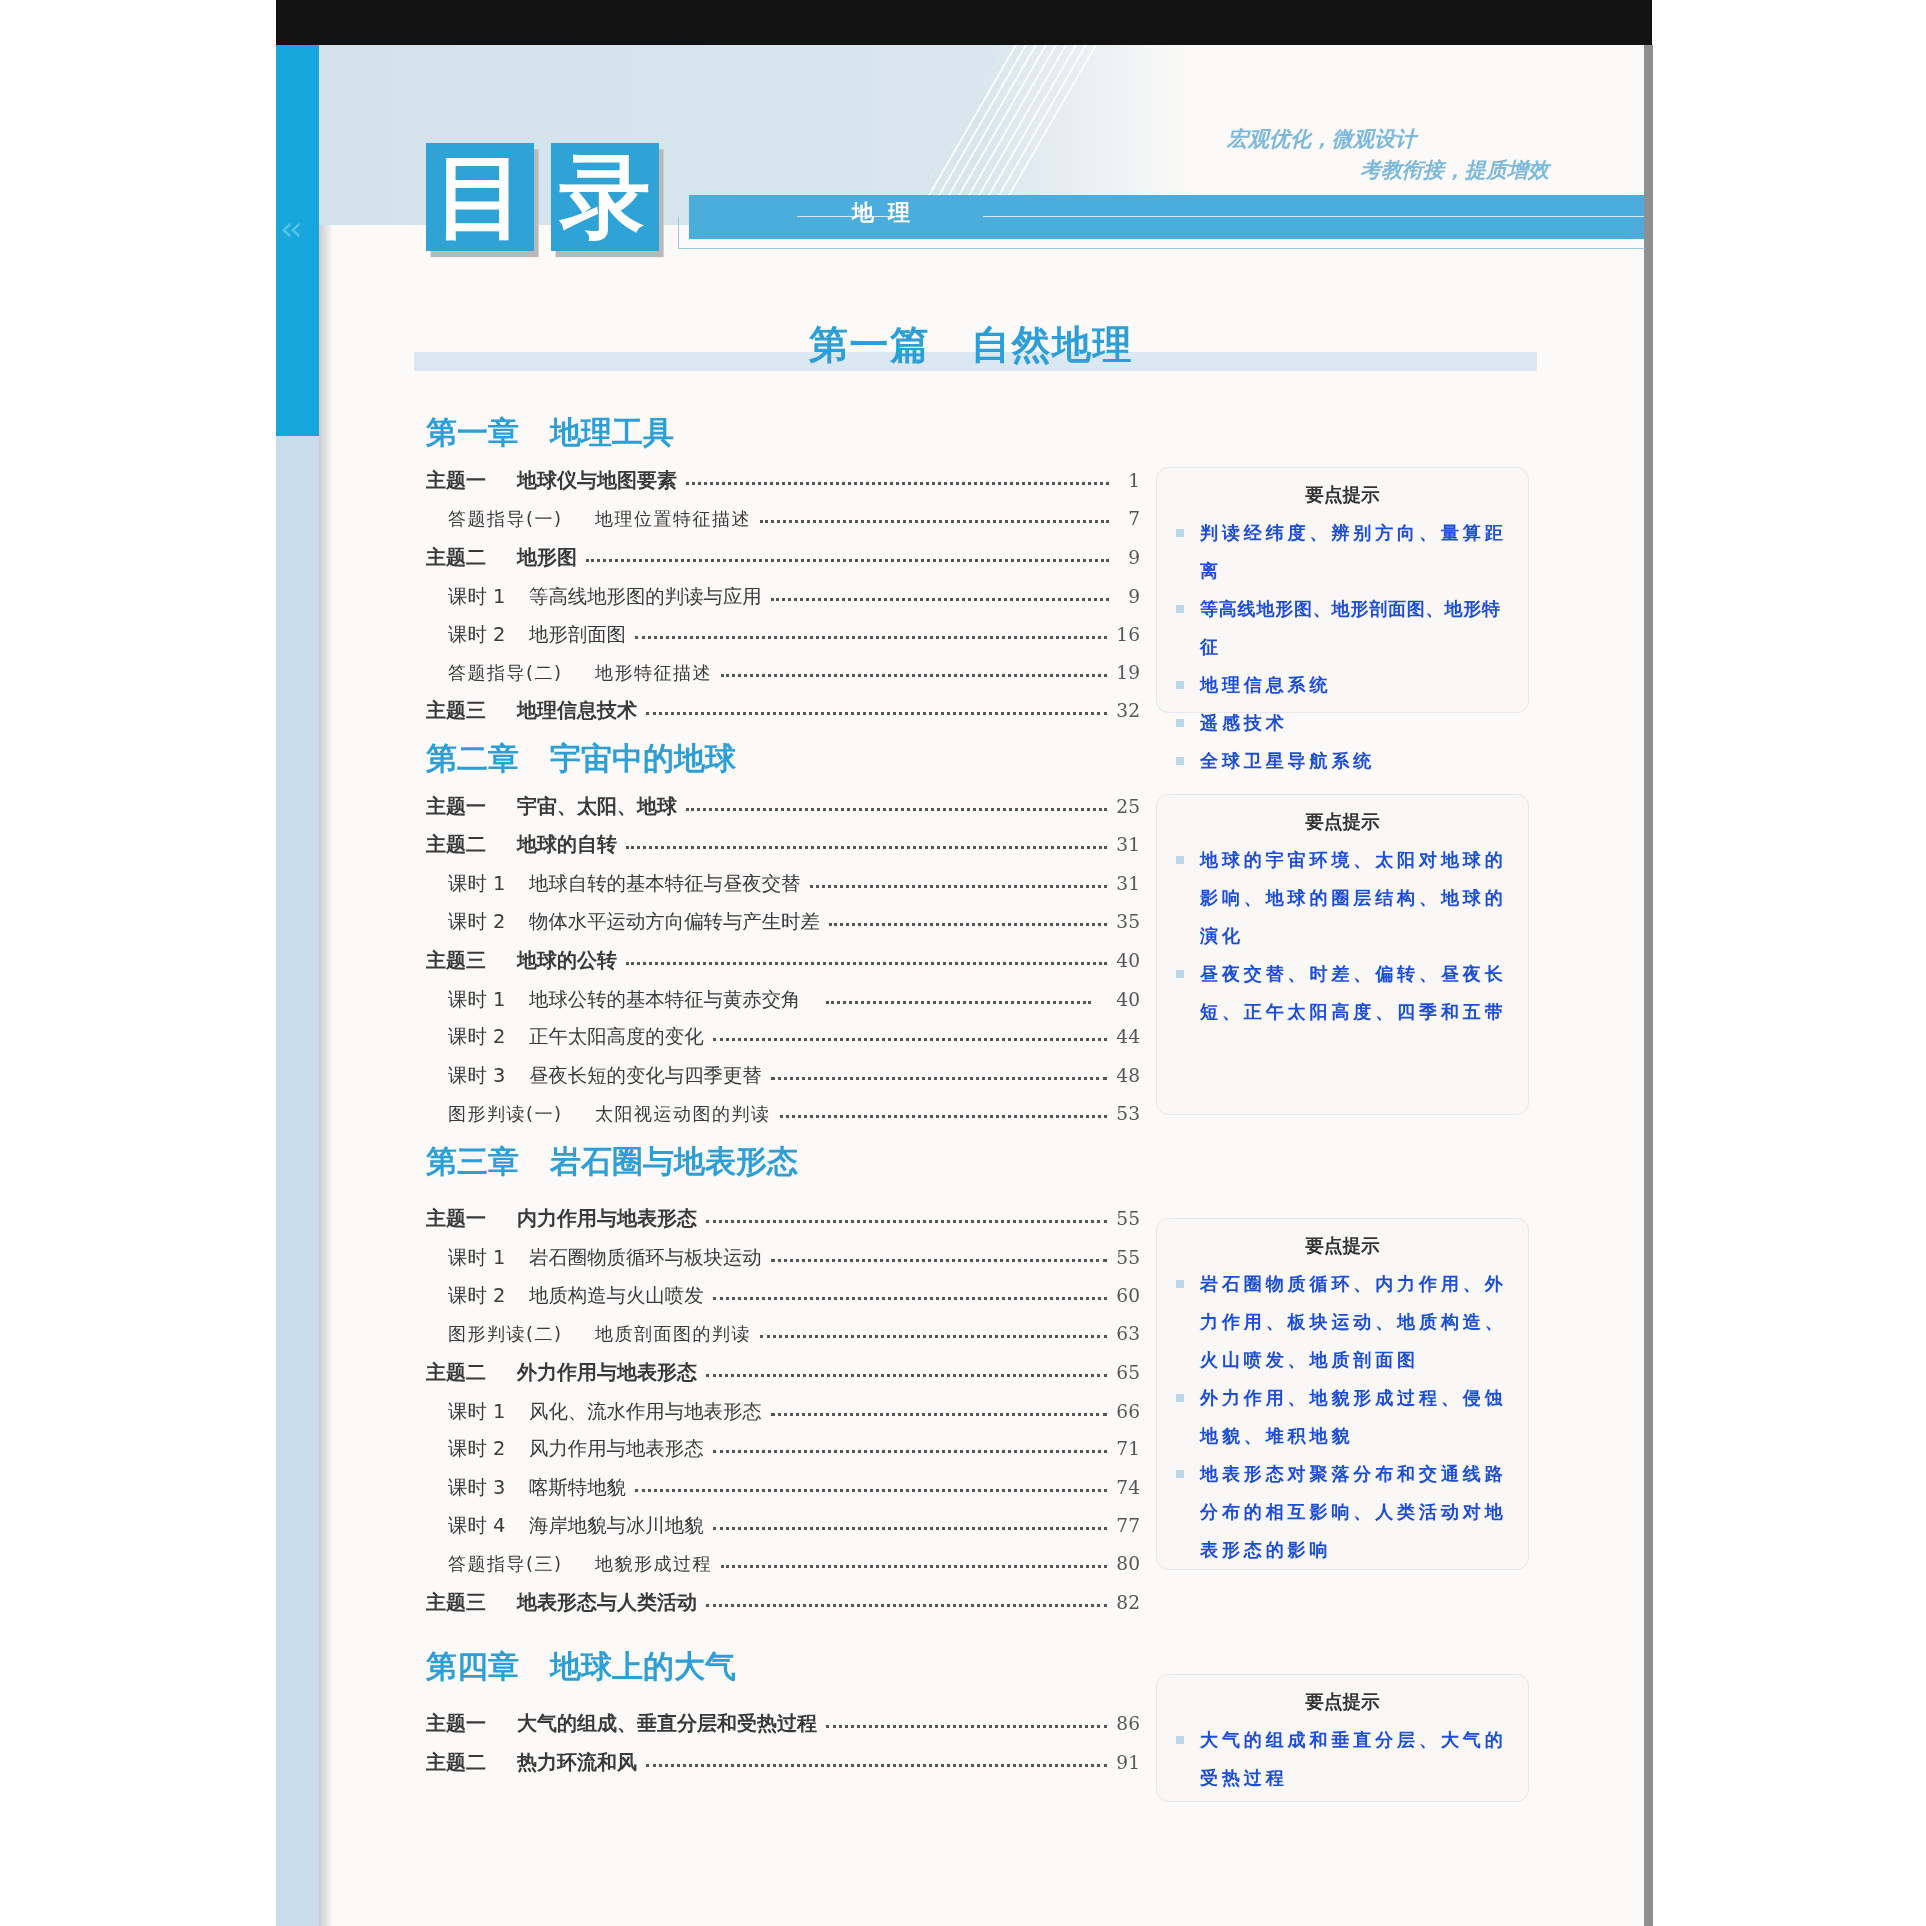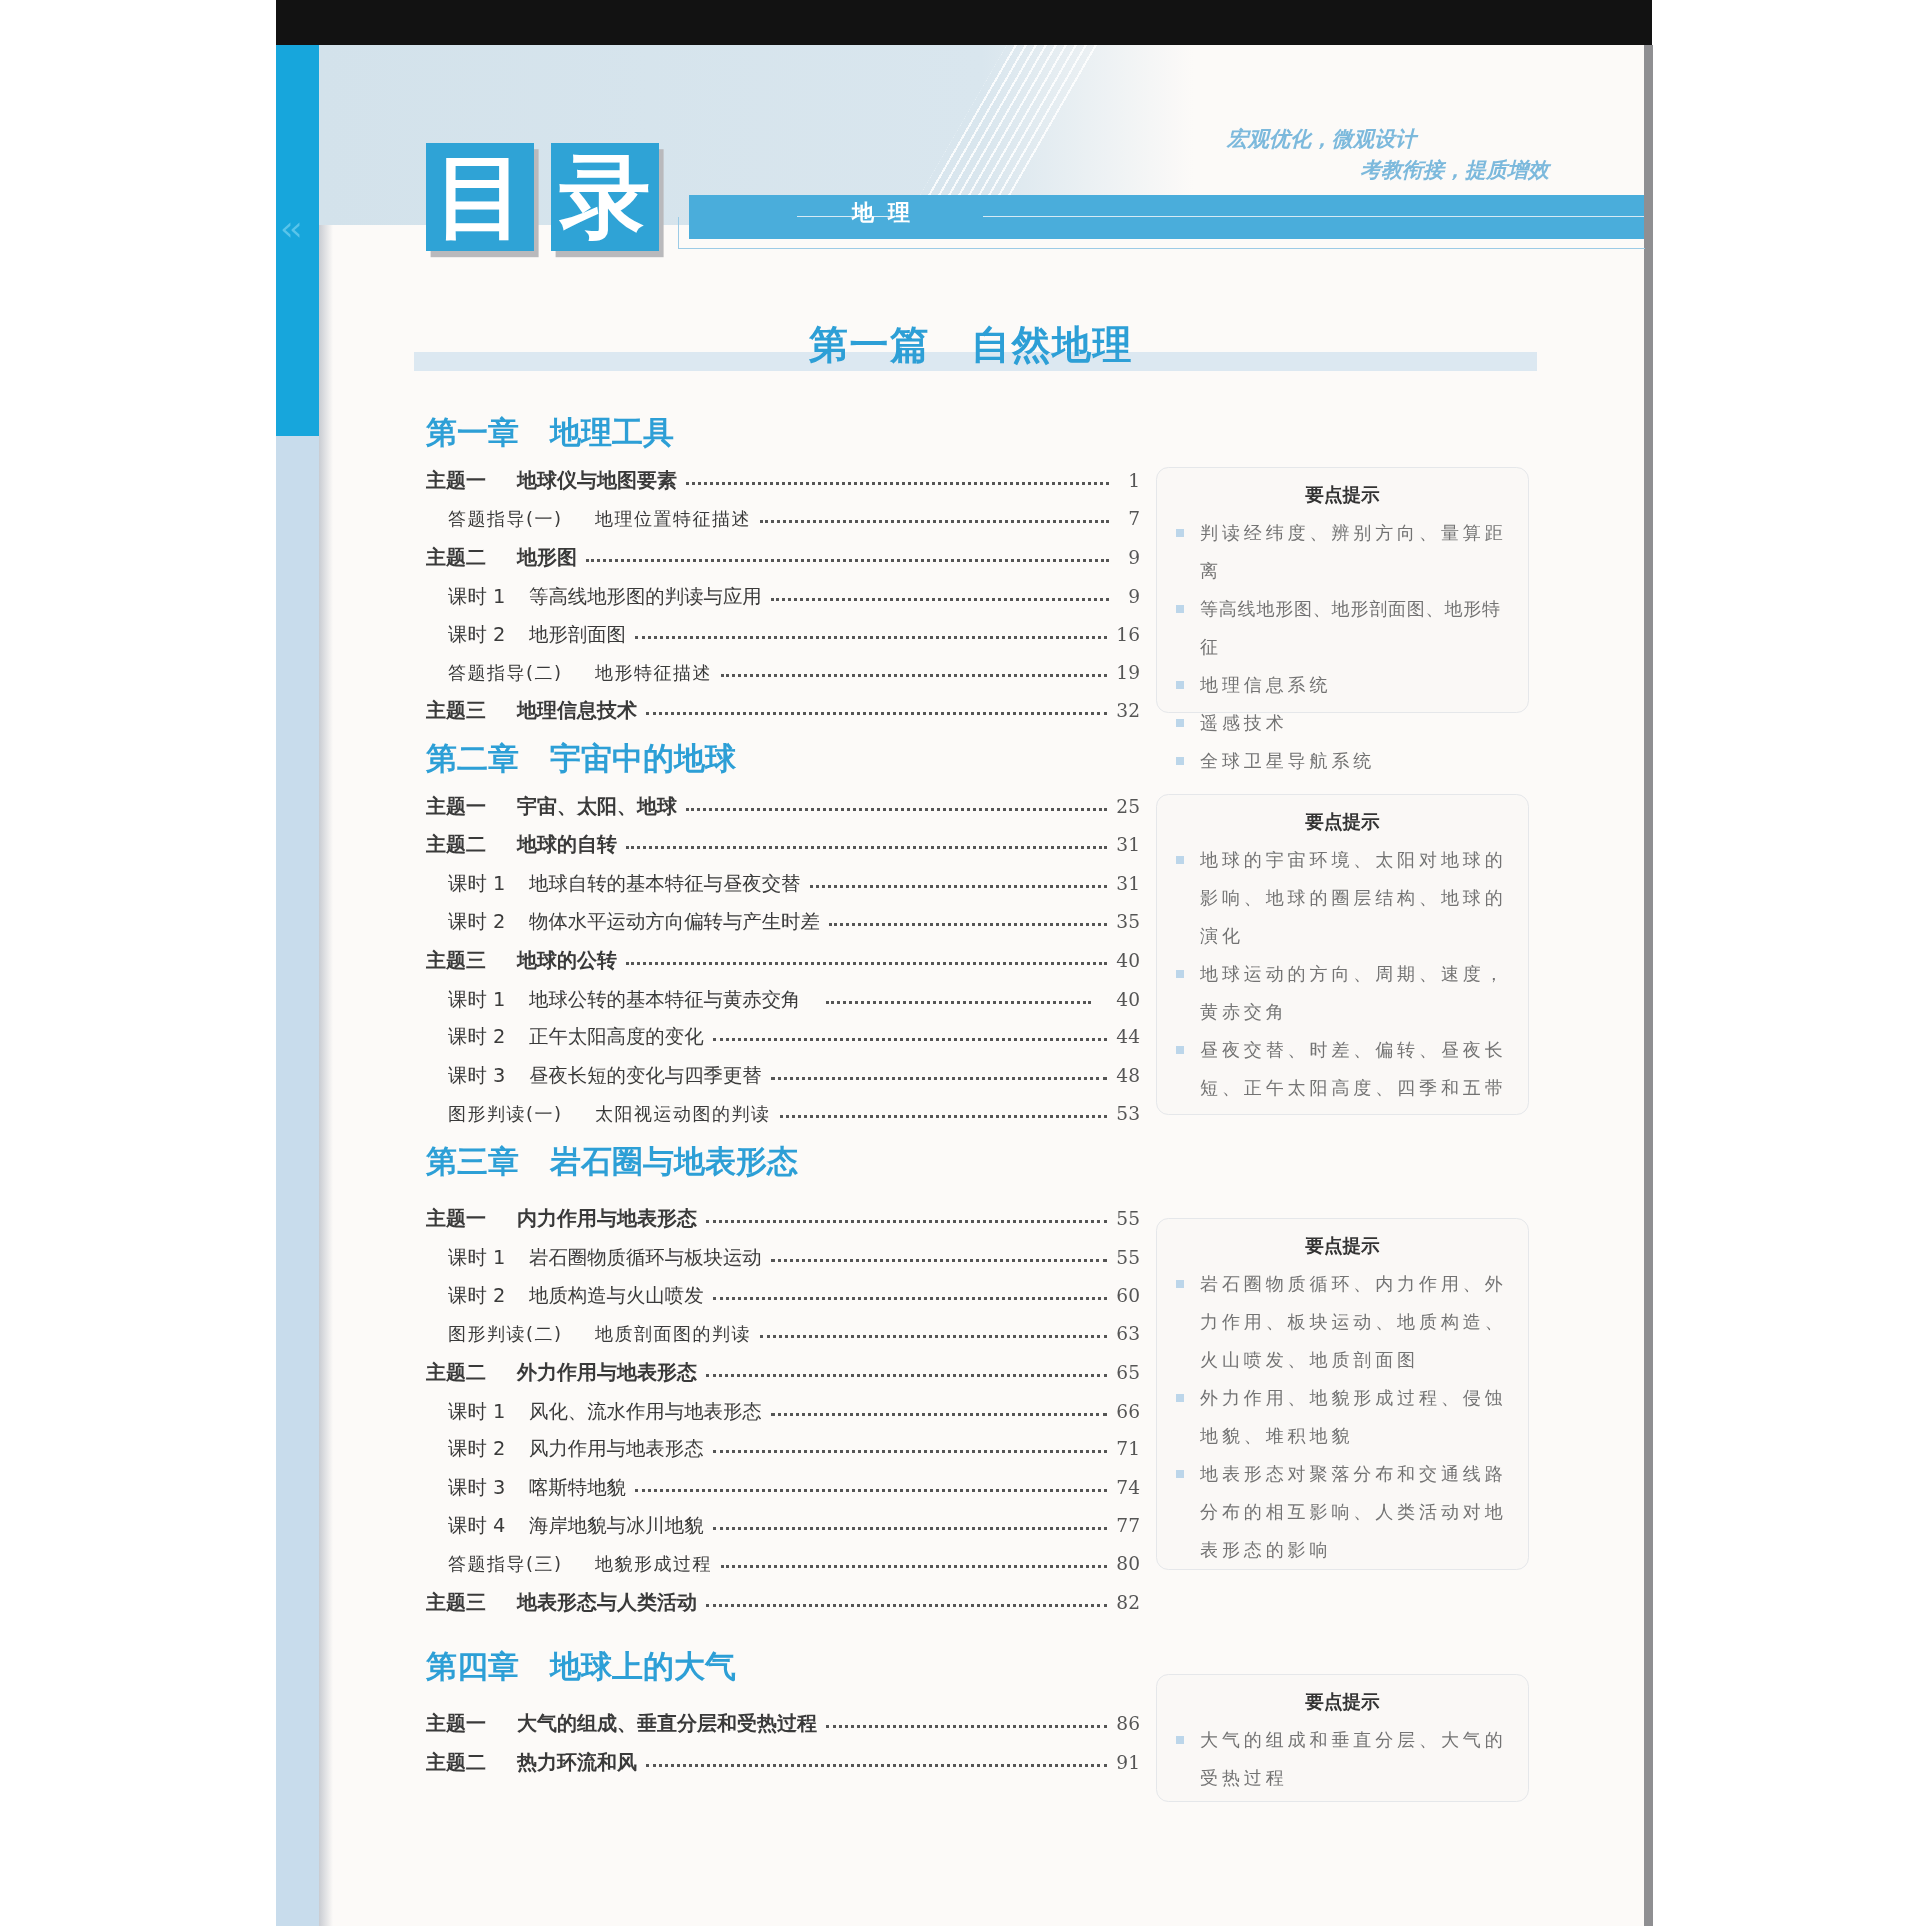--- a/index.html
+++ b/index.html
@@ -29,21 +29,21 @@
   .row.guide .lbl{font-size:18px;padding-left:22px;letter-spacing:1.5px;}
   .row .prefix{display:inline-block;}
   .row.topic .prefix{width:91px;}
   .row.lesson .prefix{width:81px;}
   .row.guide .prefix{width:147px;}
   .row .dots{flex:1;margin:0 9.3px;border-bottom:3.1px dotted #555;height:0;position:relative;top:3.1px;}
   .row .pg{font-family:"DejaVu Serif","Liberation Serif",serif;font-size:18.6px;color:#555;min-width:22px;text-align:right;}
   .tip{position:absolute;left:1156px;width:373px;border:1.5px solid #e5e7ea;border-radius:12.4px;background:#faf8f6;box-sizing:border-box;padding:14px 17px 9.3px 17px;}
   .tip .tip-title{text-align:center;font-weight:bold;font-size:18.6px;color:#333;margin-bottom:6.2px;}
   .tip ul{list-style:none;margin:0;padding:0;}
-  .tip li{position:relative;padding-left:26px;font-family:"DejaVu Serif","Liberation Serif",serif;font-size:18px;line-height:38px;letter-spacing:3.9px;color:#737373;}
+  .tip li{position:relative;padding-left:26px;font-family:"DejaVu Serif","Liberation Serif",serif;font-size:18px;line-height:38px;letter-spacing:3.9px;color:#1d4ed8;font-weight:bold;}
   .tip li::before{content:"";position:absolute;left:1.5px;top:14.7px;width:8.5px;height:8.5px;background:#bcd6ea;}
 </style>
 </head>
 <body>
 
 <div class="scan-top"></div>
 <div class="page"></div>
 <div class="page-edge"></div>
 <div class="spine-blue"></div>
 <div class="spine-light"></div>
@@ -160,21 +160,20 @@
 <div class="row guide" style="top:1098px;">
     <span class="lbl"><span class="prefix">图形判读(一)</span><span>太阳视运动图的判读</span></span>
     <span class="dots"></span>
     <span class="pg">53</span>
   </div>
 
 <div class="tip" style="top:794px;height:321px;">
   <div class="tip-title">要点提示</div>
   <ul>
     <li>地球的宇宙环境、太阳对地球的影响、地球的圈层结构、地球的演化</li>
-    <li>地球运动的方向、周期、速度，黄赤交角</li>
     <li>昼夜交替、时差、偏转、昼夜长短、正午太阳高度、四季和五带</li>
   </ul>
 </div>
 
 <div class="chapter" style="top:1141px;">第三章　岩石圈与地表形态</div>
 <div class="row topic" style="top:1203px;">
     <span class="lbl"><span class="prefix">主题一</span><span>内力作用与地表形态</span></span>
     <span class="dots"></span>
     <span class="pg">55</span>
   </div>

